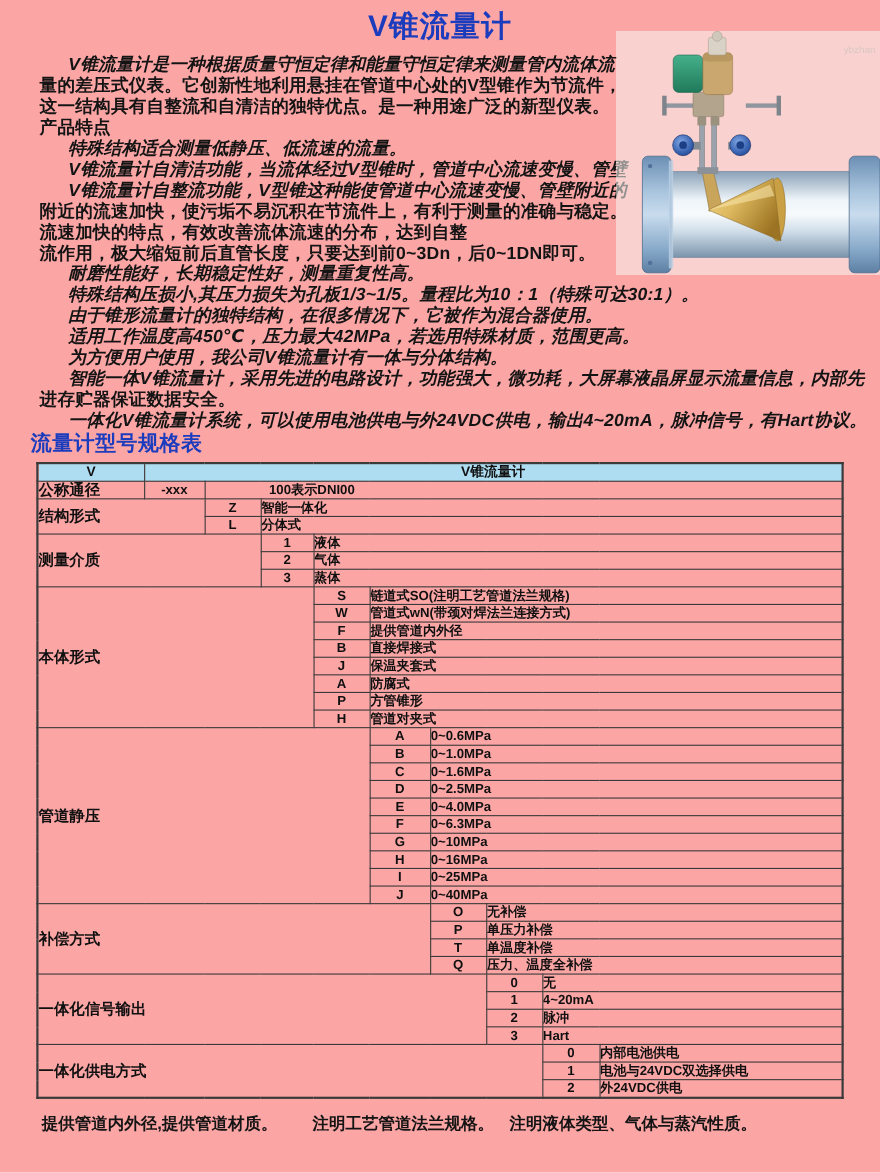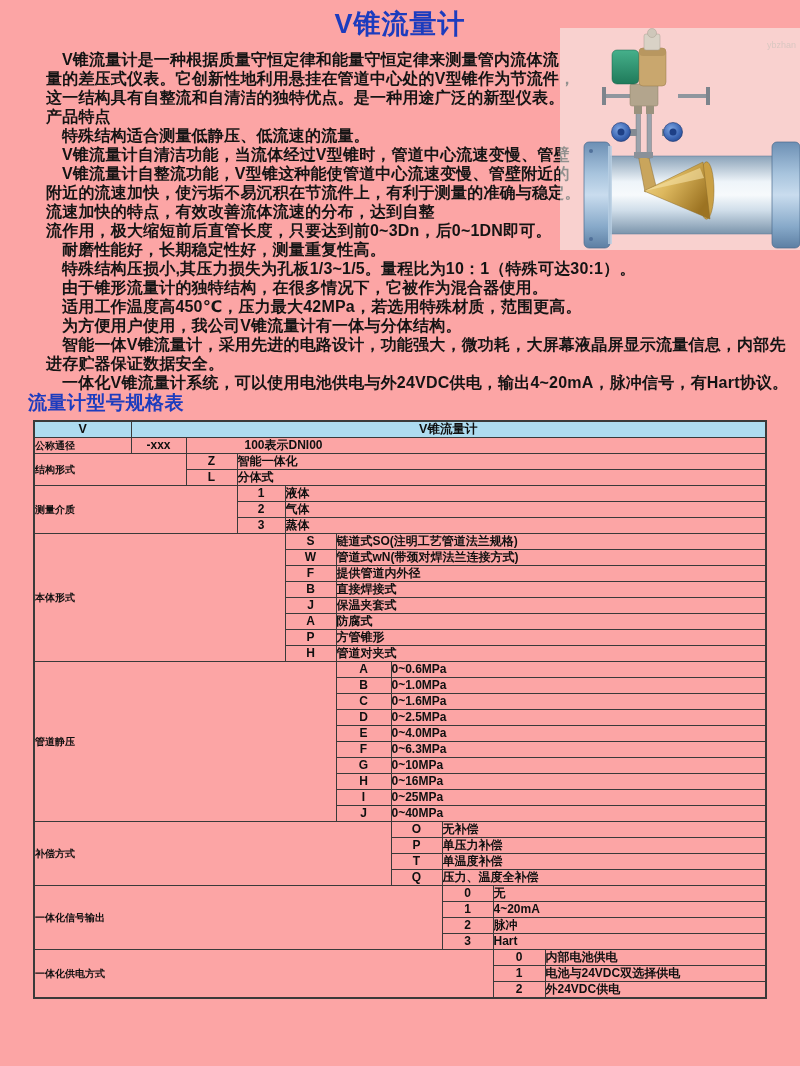--- a/index.html
+++ b/index.html
@@ -10,38 +10,38 @@
   }
   html,body{margin:0;padding:0;}
   body{background:#ffffff;font-family:"Liberation Sans","DejaVu Sans",sans-serif;}
   .page{position:relative;width:800px;height:1066px;background:#fca5a5;overflow:hidden;}
 
   .title{position:absolute;top:6px;left:0;width:800px;text-align:center;
          font-size:27px;font-weight:bold;color:var(--accent);letter-spacing:1px;}
 
   .intro{position:absolute;top:50px;left:0;width:800px;color:var(--ink);
          font-size:16px;font-weight:600;}
-  .tline{line-height:19px;height:19px;padding-left:46px;white-space:nowrap;letter-spacing:0.2px;}
-  .tline.ind{padding-left:62px;}
+  .tline{line-height:19px;height:19px;padding-left:36px;white-space:nowrap;letter-spacing:0.2px;}
+  .tline.ind{padding-left:62px;font-style:italic;}
 
   .figure{position:absolute;left:560px;top:28px;width:240px;height:240px;}
 
   .tbl-title{position:absolute;top:390px;left:28px;font-size:19px;font-weight:bold;
              color:var(--accent);letter-spacing:0.5px;}
 
   table.spec{position:absolute;left:33px;top:420px;width:732px;border-collapse:collapse;
              table-layout:fixed;font-size:12px;font-weight:600;color:#101010;
              border:2px solid var(--border);}
   table.spec td{border:1px solid var(--border);height:15px;padding:0;overflow:hidden;
                 white-space:nowrap;line-height:15px;}
   td.hdr{background:var(--hdrbg);height:20px;border-bottom:3px double var(--border);
          text-align:center;font-size:12.5px;line-height:20px;}
   td.code{text-align:center;}
   td.val{text-align:left;padding-left:5px;}
-  td.label{text-align:left;padding-left:30px;font-size:10px;}
+  td.label{text-align:left;padding-left:30px;font-size:14px;}
 
   .footnote{position:absolute;top:1012px;left:38px;width:760px;font-size:15px;
             font-weight:600;color:var(--ink);white-space:nowrap;}
   .fn0{margin-right:32px;}
   .fn1{margin-right:14px;}
 </style>
 </head>
 <body>
 
 <div class="page">
@@ -319,14 +319,15 @@
           <td class="code">1</td>
           <td class="val" colspan="1">电池与24VDC双选择供电</td>
         </tr>
         <tr>
           <td class="code">2</td>
           <td class="val" colspan="1">外24VDC供电</td>
         </tr>
       </tbody>
   </table>
 
+  <div class="footnote"><span class="fn0">提供管道内外径,提供管道材质。</span><span class="fn1">注明工艺管道法兰规格。</span><span class="fn2">注明液体类型、气体与蒸汽性质。</span></div>
 
 </div>
 
 </body></html>

